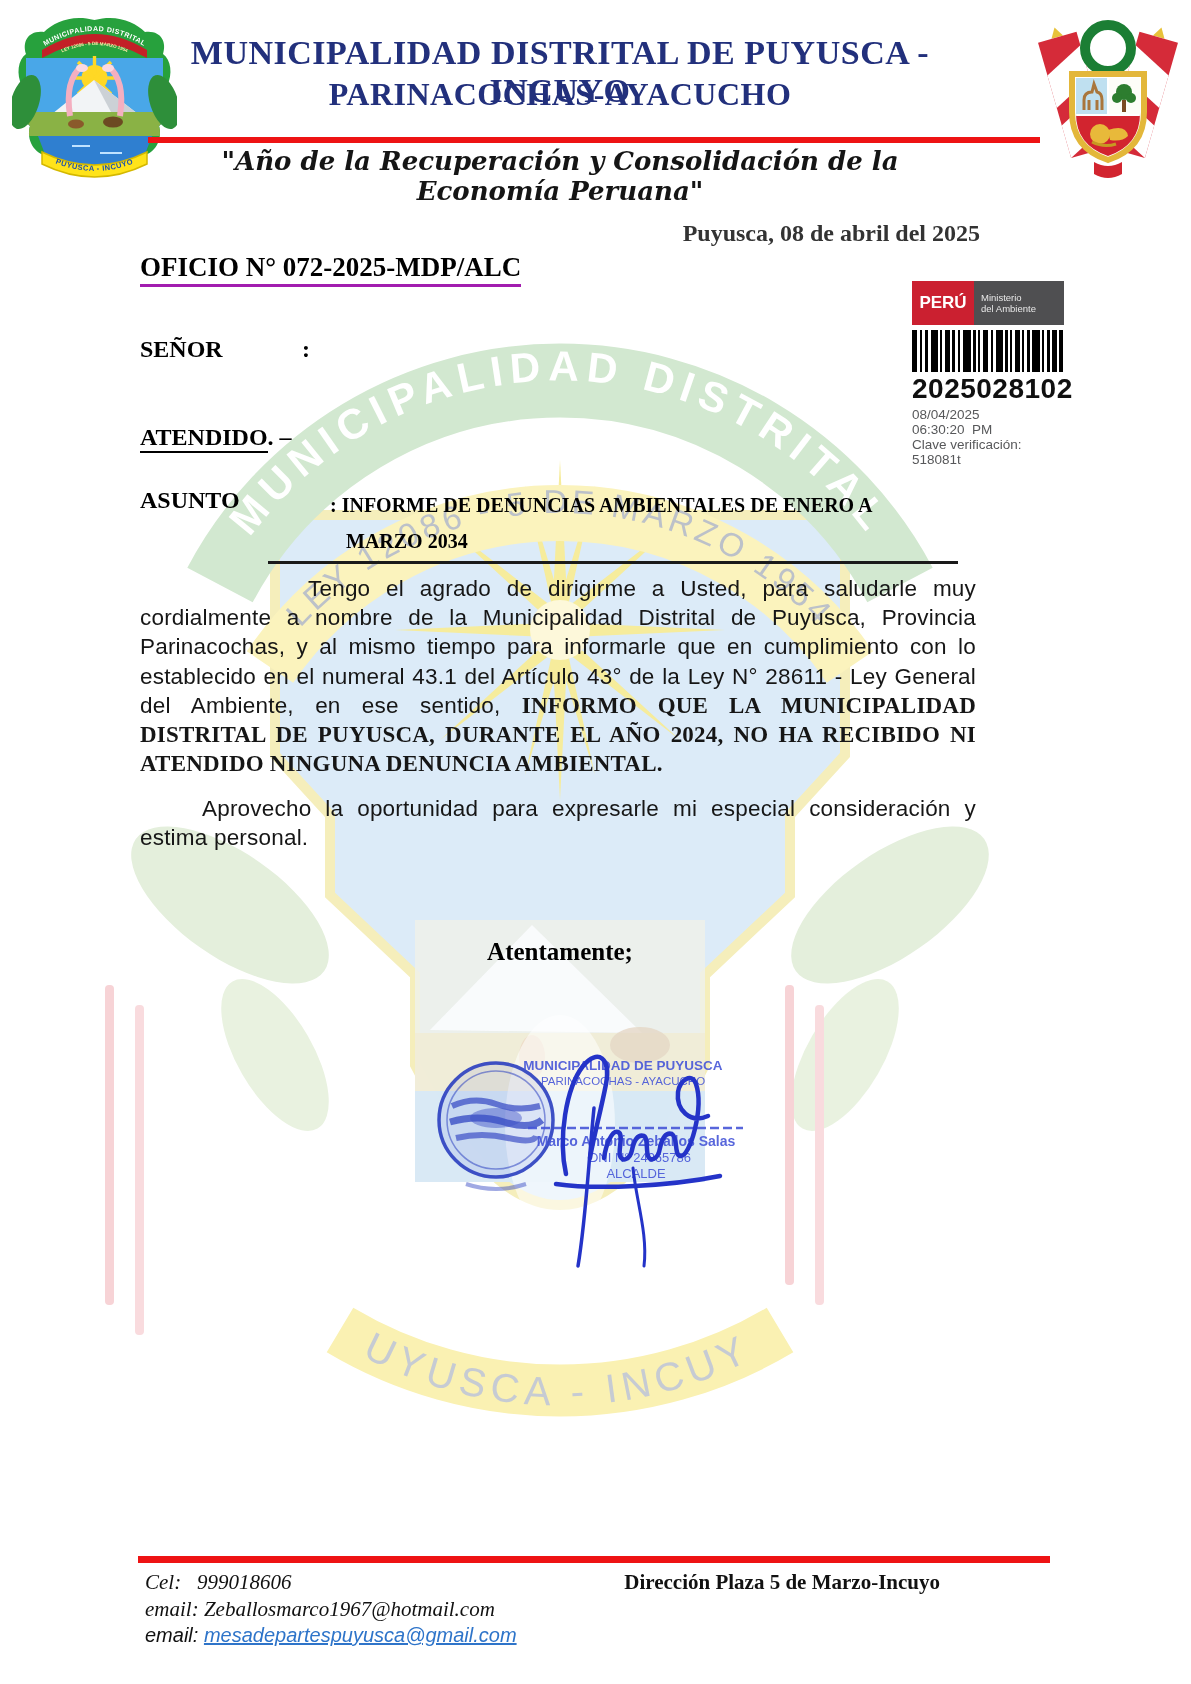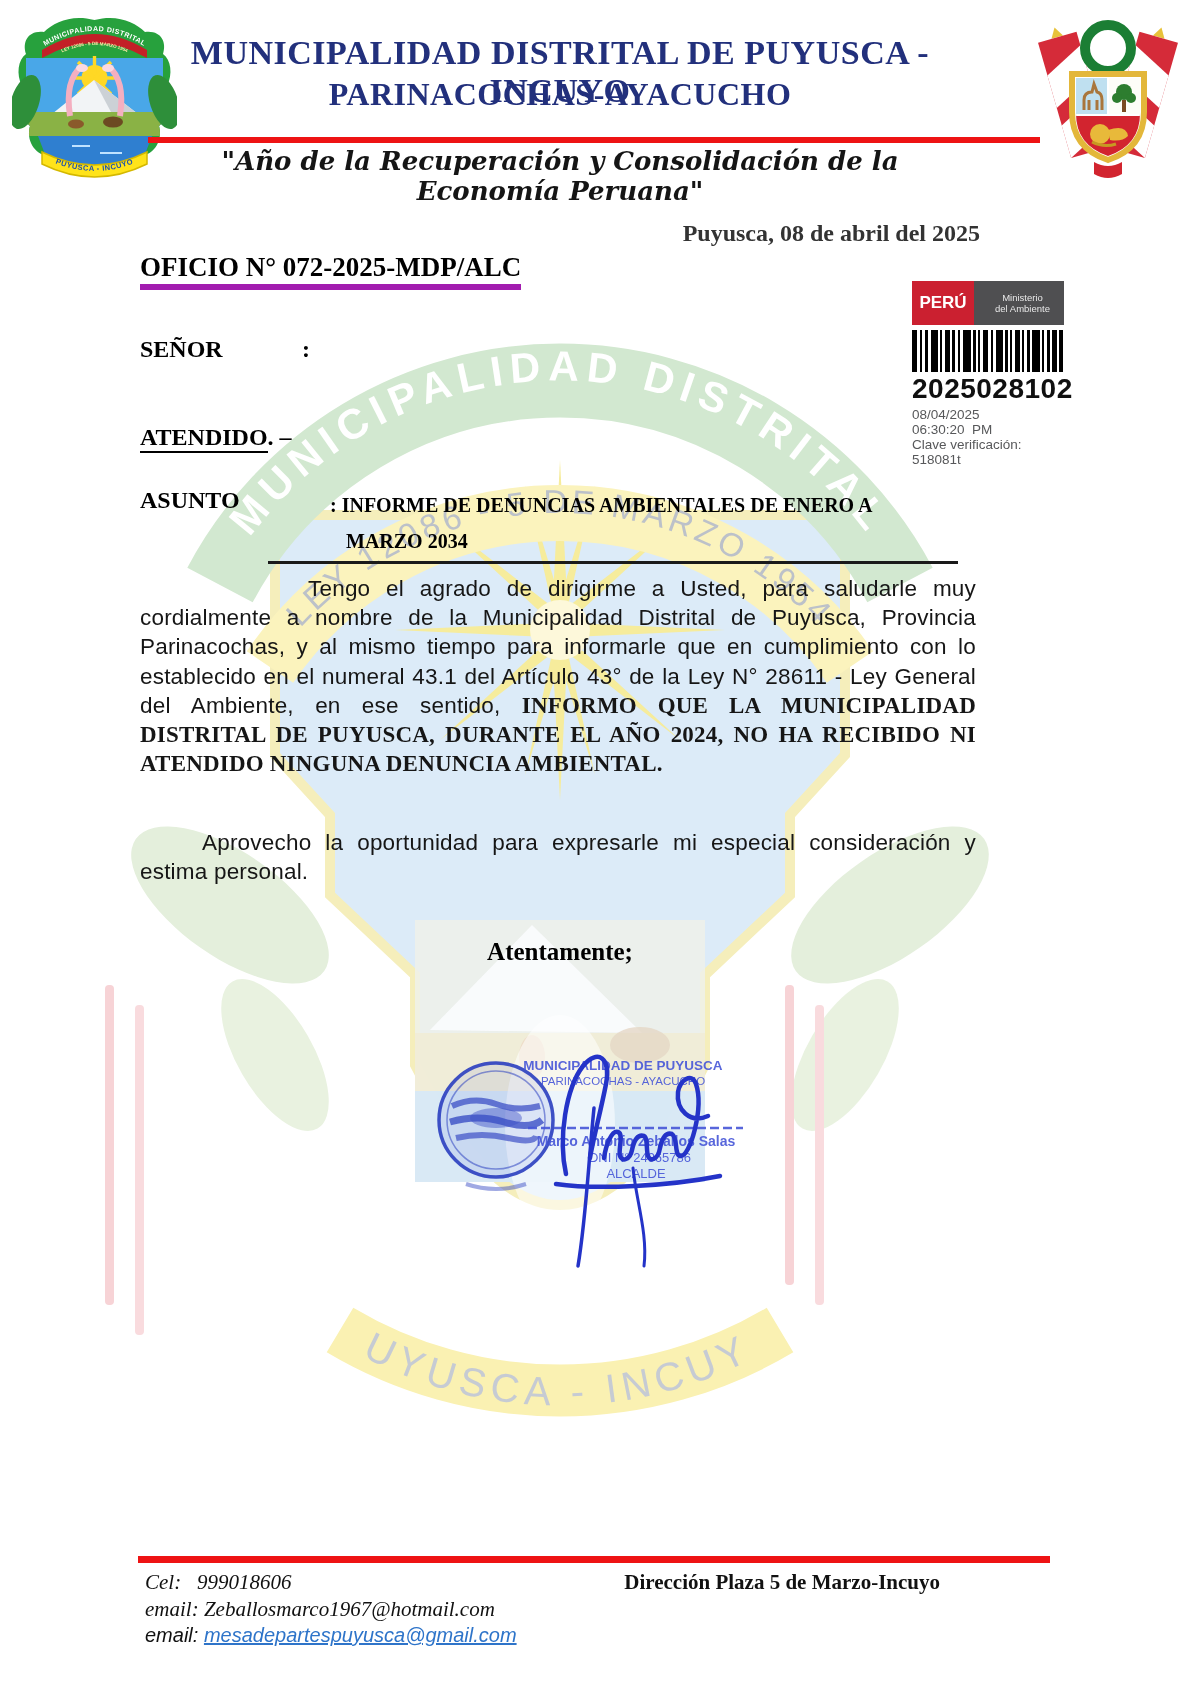--- a/index.html
+++ b/index.html
@@ -15,54 +15,54 @@
   .title2{left:155px;top:76px;width:810px;text-align:center;font-weight:bold;
           font-size:32px;color:#22307c;letter-spacing:.5px;}
   .red-rule-top{left:148px;top:137px;width:892px;height:6px;background:#ee1314;}
   .slogan{left:155px;top:146px;width:810px;text-align:center;font-style:italic;font-weight:bold;
           font-size:26px;color:#151515;font-family:"DejaVu Serif",serif;}
 
   
   .date-line{left:540px;top:220px;width:440px;text-align:right;font-weight:bold;
              font-size:24px;color:#333;}
   .oficio{left:140px;top:252px;font-weight:bold;font-size:27px;color:#000;}
-  .oficio span{border-bottom:6px solid #a21caf;padding-bottom:2px;}
+  .oficio span{border-bottom:3px solid #a21caf;padding-bottom:2px;}
 
   .senor-row{left:140px;top:336px;display:flex;font-weight:bold;font-size:24px;color:#000;}
   .senor-row .lbl{width:162px;}
   .recipient{left:140px;top:367px;font-style:italic;font-size:24px;color:#000;}
   .presente{left:140px;top:424px;font-weight:bold;font-size:24px;color:#000;}
   .presente .u{border-bottom:2.5px solid #000;padding-bottom:1px;}
 
   .asunto-lbl{left:140px;top:487px;font-weight:bold;font-size:24px;color:#000;}
   .asunto-txt{left:330px;top:487px;width:648px;font-weight:bold;font-size:20px;
               line-height:36px;color:#000;}
   .asunto-txt .l2{padding-left:16px;}
   .asunto-rule{left:268px;top:561px;width:690px;height:2.5px;background:#1a1a1a;}
 
   
   .body-par{left:140px;top:574px;width:836px;font-family:"Liberation Sans",sans-serif;
             font-size:22.5px;line-height:29.2px;text-align:justify;color:#161616;
             letter-spacing:.2px;text-indent:168px;margin:0;}
   .bold-serif{font-family:"Liberation Serif",serif;font-weight:bold;font-size:23px;margin-top:24px;}
-  .closing-par{left:140px;top:828px;width:836px;font-family:"Liberation Sans",sans-serif;
+  .closing-par{left:140px;top:794px;width:836px;font-family:"Liberation Sans",sans-serif;
             font-size:22.5px;line-height:29.2px;text-align:justify;color:#161616;
             letter-spacing:.2px;text-indent:62px;margin:0;}
   .salutation{left:140px;top:938px;width:840px;text-align:center;font-weight:bold;
               font-size:25px;color:#000;}
 
   
   .reg-stamp{left:912px;top:281px;width:152px;z-index:2;}
   .reg-logos{display:flex;height:44px;}
   .peru-box{width:62px;background:#cb2030;color:#fff;display:flex;align-items:center;
             justify-content:center;font-family:"Liberation Sans",sans-serif;
             font-weight:bold;font-size:17px;}
   .minam-box{width:90px;background:#4f4f51;color:#e8e8e8;display:flex;flex-direction:column;
              justify-content:center;padding-left:7px;box-sizing:border-box;
-             font-family:"Liberation Sans",sans-serif;font-size:9.5px;line-height:11px;text-align:center;}
+             font-family:"Liberation Sans",sans-serif;font-size:9.5px;line-height:11px;}
   .barcode{margin-top:5px;display:block;}
   .reg-number{text-align:center;font-family:"Liberation Sans",sans-serif;font-weight:bold;
               font-size:28px;color:#101010;letter-spacing:.5px;margin-top:1px;}
   .reg-meta{display:flex;justify-content:space-between;font-family:"Liberation Sans",sans-serif;
             font-size:13.5px;color:#57585a;margin-top:2px;flex-direction:column;}
   .reg-verif{font-family:"Liberation Sans",sans-serif;font-size:13.5px;color:#57585a;}
 
   
   .sig-wrap{left:408px;top:988px;z-index:3;}
 

